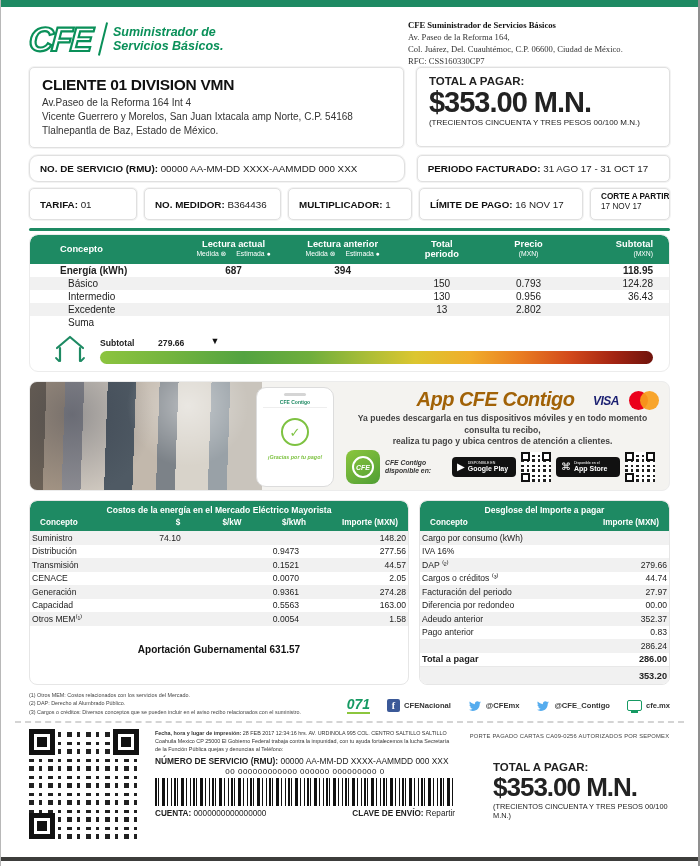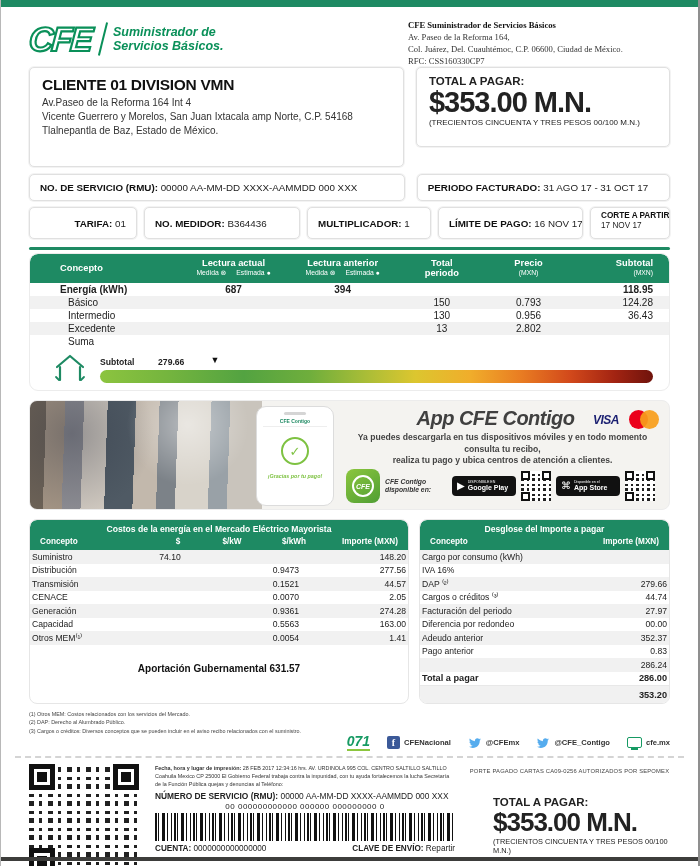--- a/index.html
+++ b/index.html
@@ -15,38 +15,38 @@
   .logo-cfe { font-size:34px; font-weight:bold; font-style:italic; color:#0a9059; letter-spacing:-2px;
               -webkit-text-fill-color:#fff; -webkit-text-stroke:2.2px #0a9059; transform:skewX(-4deg); }
   .logo-sep { width:2px; height:34px; background:#0a9059; margin:0 9px 0 11px; transform:rotate(14deg); }
   .logo-tag { font-size:12.5px; font-weight:bold; font-style:italic; color:#0a9059; line-height:1.15; }
   .hdr-right { margin-left:auto; width:262px; font-size:8.6px; line-height:1.4; color:#333;font-family:Liberation Serif, serif; }
   .hdr-right .b { font-weight:bold; color:#111; }
 
   
   .row2 { display:flex; gap:12px; margin:2px 28px 0 28px; }
   .box { background:#fff; border:1px solid #e0e0e0; border-radius:5px; box-shadow:0 0 0 1px #f3f3f3; }
-  .client-box { flex:1.53; padding:8px 12px; height:100px; }
+  .client-box { flex:1.53; padding:8px 12px; height:81px; }
   .client-name { font-size:15.5px; font-weight:bold; color:#111; letter-spacing:-0.3px; }
   .client-box .addr { font-size:10px; color:#333; line-height:1.38; margin-top:2px; }
   .total-box { flex:1; padding:7px 12px; height:80px; }
   .tb-label { font-size:11.5px; font-weight:bold; }
   .tb-amount { font-size:29px; font-weight:bold; letter-spacing:-1px; line-height:1.05; }
   .tb-words { font-size:8px; color:#222; margin-top:1px; }
 
   
   .row3 { display:flex; gap:12px; margin:7px 28px 0 28px; }
   .row3 .box, .row4 .box { padding:7px 10px; font-size:9.8px; white-space:nowrap; overflow:hidden; }
-  .row3 .srv { flex:1.53; }
+  .row3 .srv { flex:1.53;border-radius:9px; }
   .row3 .per { flex:1; }
   .lab { font-weight:bold; color:#111; }
   .val { color:#222; }
   .row4 { display:flex; gap:7px; margin:6px 28px 0 28px; }
   .row4 .box { height:32px; display:flex; align-items:center; }
-  .b-tarifa { width:108px;justify-content:flex-end; } .b-medidor { width:156px; } .b-mult { width:124px; }
+  .b-tarifa { width:108px; } .b-medidor { width:137px; } .b-mult { width:124px; }
   .b-limite { flex:1; } .b-corte { width:80px; font-size:8.2px !important; line-height:1.2; display:block !important; padding-top:3px !important; }
 
   
   .ctable { margin:8px 28px 0 28px; }
   .ct-topline { height:3px; background:#1e8a63; border-radius:2px; margin-bottom:3px; }
   .ct-card { border:1px solid #ececec; border-radius:9px; overflow:hidden; padding-bottom:5px; background:#fff; }
   .ct-head { display:flex; background:#1e8a63; color:#fff; border-radius:8px 8px 0 0; padding:4px 0 5px 0; }
   .c-con { width:150px; padding-left:30px; text-align:left; }
   .c-act, .c-ant { width:110px; text-align:center; }
   .c-tot { width:90px; text-align:center; }
@@ -79,21 +79,21 @@
       linear-gradient(92deg,#6b6156 0 7%,#a39484 7% 15%,#8d8d93 15% 23%,#cfc8bf 23% 33%,#4f5a64 33% 45%,#c2b8ac 45% 55%,#7c8288 55% 63%,#d8d3ca 63% 77%,#99a1a7 77% 85%,#c9c4bc 85% 100%); }
   .phone { position:absolute; left:226px; top:5px; width:78px; height:100px; background:#fff; border:1px solid #dcdcdc;
            border-radius:10px; z-index:2; display:flex; flex-direction:column; align-items:center; padding-top:5px; }
   .phone-notch { width:22px; height:3px; background:#d5d5d5; border-radius:2px; }
   .phone-app { font-size:5px; color:#1e8a63; font-weight:bold; margin-top:3px; border-bottom:1px solid #eee; width:84%; text-align:center; padding-bottom:2px; }
   .phone-circle { width:28px; height:28px; border:2px solid #7ec242; border-radius:50%; margin-top:10px;
                   display:flex; align-items:center; justify-content:center; color:#7ec242; font-size:13px; }
   .phone-msg { font-size:5.4px; font-style:italic; font-weight:bold; color:#7ec242; margin-top:8px; text-align:center; }
   .ban-right { position:absolute; left:316px; right:10px; top:6px; bottom:6px; display:flex; flex-direction:column; justify-content:space-between; }
   .ban-toprow { display:flex; align-items:flex-start; }
-  .ban-title { flex:1; text-align:center; font-size:20px; font-weight:bold; font-style:italic; color:#404040; padding-left:52px; letter-spacing:-0.5px; }
+  .ban-title { flex:1; text-align:center; font-size:20px; font-weight:bold; font-style:italic; color:#a16207; padding-left:52px; letter-spacing:-0.5px; }
   .paylogos { display:flex; align-items:center; gap:10px; margin-top:3px; }
   .visa { font-size:12px; font-weight:bold; font-style:italic; color:#1a1f71; letter-spacing:-0.5px; }
   .mc { position:relative; width:30px; height:19px; }
   .mc i { position:absolute; top:0; width:19px; height:19px; border-radius:50%; }
   .mc .r { left:0; background:#eb001b; }
   .mc .o { left:11px; background:#f79e1b; opacity:.92; }
   .ban-desc { text-align:center; font-size:8.6px; font-weight:bold; color:#444; line-height:1.35; }
   .ban-bottom { display:flex; align-items:center; gap:5px; }
   .appicon { width:34px; height:34px; border-radius:8px; background:linear-gradient(145deg,#8cc63e,#4f9e34);
              display:flex; align-items:center; justify-content:center; }
@@ -125,21 +125,21 @@
   .grow { display:flex; align-items:center; height:13.5px; font-size:8.6px; padding:0 2px; color:#222; }
   .grow:nth-child(even) { background:#f1f1f1; }
   .lt-foot { height:20px; display:flex; align-items:center; justify-content:center; font-size:10px; font-weight:bold; color:#111; }
   .rt-c1 { flex:1; text-align:left; } .rt-c2 { width:70px; text-align:right; }
   .grow.bold { font-weight:bold; font-size:9.2px; }
   .grow.total-final { height:18px; border-top:1px solid #e8e8e8; }
 
   
   .foot { display:flex; margin:6px 28px 0 28px; align-items:flex-start; }
   .fnotes { width:320px; font-size:5.4px; color:#444; line-height:1.55; }
-  .flinks { flex:1; display:flex; align-items:center; justify-content:space-between; gap:17px; font-size:7.6px; font-weight:bold; color:#333; margin-top:24px; }
+  .flinks { flex:1; display:flex; align-items:center; justify-content:space-between; gap:17px; font-size:7.6px; font-weight:bold; color:#333; margin-top:6px; }
   .flink { display:flex; align-items:center; gap:4px; }
   .l071 { font-size:14px; font-weight:bold; font-style:italic; color:#169a63; border-bottom:2px solid #8cc63e; line-height:1; padding-bottom:1px; }
   .fb { width:13px; height:13px; background:#3b5998; color:#fff; border-radius:2px; font-size:10px; font-weight:bold; display:flex; align-items:center; justify-content:center; font-family:"Liberation Serif",serif; }
   .tw { width:14px; height:12px; fill:#55acee; }
   .mon { width:15px; height:11px; border:1.6px solid #169a63; border-radius:2px; position:relative; }
   .mon::after { content:""; position:absolute; left:3px; right:3px; bottom:-3px; height:1.6px; background:#169a63; }
 
   .dashes { margin:5px 14px 0 14px; border-top:2px dashed #d4d4d4; }
 
   
@@ -440,21 +440,21 @@
           <span class="lt-c2"></span>
           <span class="lt-c3"></span>
           <span class="lt-c4">0.5563</span>
           <span class="lt-c5">163.00</span>
       </div>
       <div class="grow">
         <span class="lt-c1">Otros MEM⁽¹⁾</span>
           <span class="lt-c2"></span>
           <span class="lt-c3"></span>
           <span class="lt-c4">0.0054</span>
-          <span class="lt-c5">1.41</span>
+          <span class="lt-c5">1.58</span>
       </div>
       <div class="grow"></div>
       <div class="lt-foot">Aportación Gubernamental 631.57</div>
       <div class="grow"></div>
     </div>
 
     <div class="gtable rtable">
       <div class="ghead">
         <div class="t">Desglose del Importe a pagar</div>
         <div class="cols">

